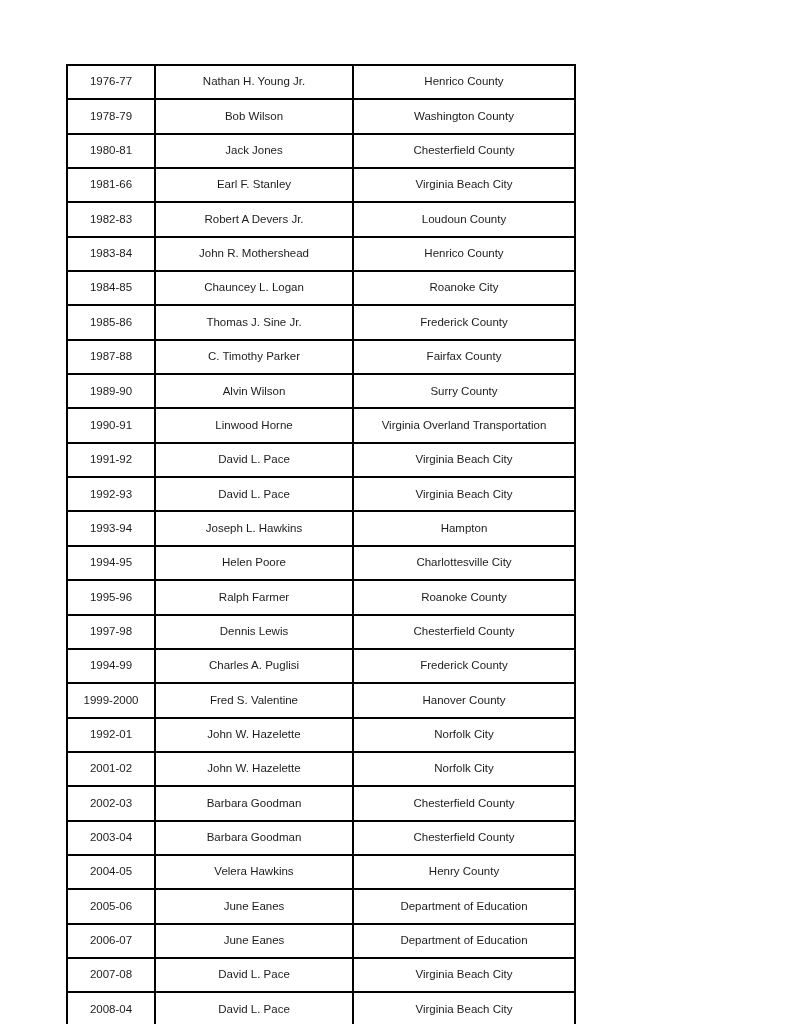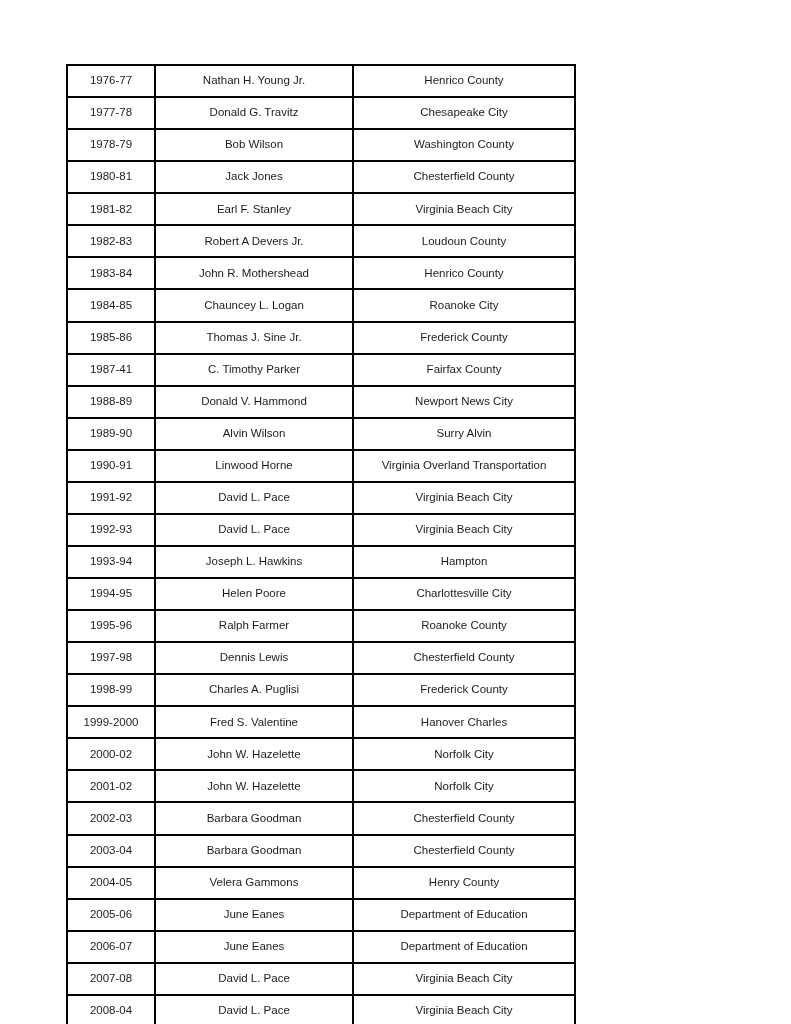--- a/index.html
+++ b/index.html
@@ -49,36 +49,31 @@
       <col class="col-name">
       <col class="col-affiliation">
     </colgroup>
     <tbody>
         <tr>
           <td>1976-77</td>
           <td>Nathan H. Young Jr.</td>
           <td>Henrico County</td>
         </tr>
         <tr>
-          <td>1977-78</td>
-          <td>Donald G. Travitz</td>
-          <td>Chesapeake City</td>
-        </tr>
-        <tr>
           <td>1978-79</td>
           <td>Bob Wilson</td>
           <td>Washington County</td>
         </tr>
         <tr>
           <td>1980-81</td>
           <td>Jack Jones</td>
           <td>Chesterfield County</td>
         </tr>
         <tr>
-          <td>1981-82</td>
+          <td>1981-66</td>
           <td>Earl F. Stanley</td>
           <td>Virginia Beach City</td>
         </tr>
         <tr>
           <td>1982-83</td>
           <td>Robert A Devers Jr.</td>
           <td>Loudoun County</td>
         </tr>
         <tr>
           <td>1983-84</td>
@@ -89,33 +84,28 @@
           <td>1984-85</td>
           <td>Chauncey L. Logan</td>
           <td>Roanoke City</td>
         </tr>
         <tr>
           <td>1985-86</td>
           <td>Thomas J. Sine Jr.</td>
           <td>Frederick County</td>
         </tr>
         <tr>
-          <td>1987-41</td>
+          <td>1987-88</td>
           <td>C. Timothy Parker</td>
           <td>Fairfax County</td>
         </tr>
         <tr>
-          <td>1988-89</td>
-          <td>Donald V. Hammond</td>
-          <td>Newport News City</td>
-        </tr>
-        <tr>
           <td>1989-90</td>
           <td>Alvin Wilson</td>
-          <td>Surry Alvin</td>
+          <td>Surry County</td>
         </tr>
         <tr>
           <td>1990-91</td>
           <td>Linwood Horne</td>
           <td>Virginia Overland Transportation</td>
         </tr>
         <tr>
           <td>1991-92</td>
           <td>David L. Pace</td>
           <td>Virginia Beach City</td>
@@ -139,52 +129,52 @@
           <td>1995-96</td>
           <td>Ralph Farmer</td>
           <td>Roanoke County</td>
         </tr>
         <tr>
           <td>1997-98</td>
           <td>Dennis Lewis</td>
           <td>Chesterfield County</td>
         </tr>
         <tr>
-          <td>1998-99</td>
+          <td>1994-99</td>
           <td>Charles A. Puglisi</td>
           <td>Frederick County</td>
         </tr>
         <tr>
           <td>1999-2000</td>
           <td>Fred S. Valentine</td>
-          <td>Hanover Charles</td>
+          <td>Hanover County</td>
         </tr>
         <tr>
-          <td>2000-02</td>
+          <td>1992-01</td>
           <td>John W. Hazelette</td>
           <td>Norfolk City</td>
         </tr>
         <tr>
           <td>2001-02</td>
           <td>John W. Hazelette</td>
           <td>Norfolk City</td>
         </tr>
         <tr>
           <td>2002-03</td>
           <td>Barbara Goodman</td>
           <td>Chesterfield County</td>
         </tr>
         <tr>
           <td>2003-04</td>
           <td>Barbara Goodman</td>
           <td>Chesterfield County</td>
         </tr>
         <tr>
           <td>2004-05</td>
-          <td>Velera Gammons</td>
+          <td>Velera Hawkins</td>
           <td>Henry County</td>
         </tr>
         <tr>
           <td>2005-06</td>
           <td>June Eanes</td>
           <td>Department of Education</td>
         </tr>
         <tr>
           <td>2006-07</td>
           <td>June Eanes</td>

